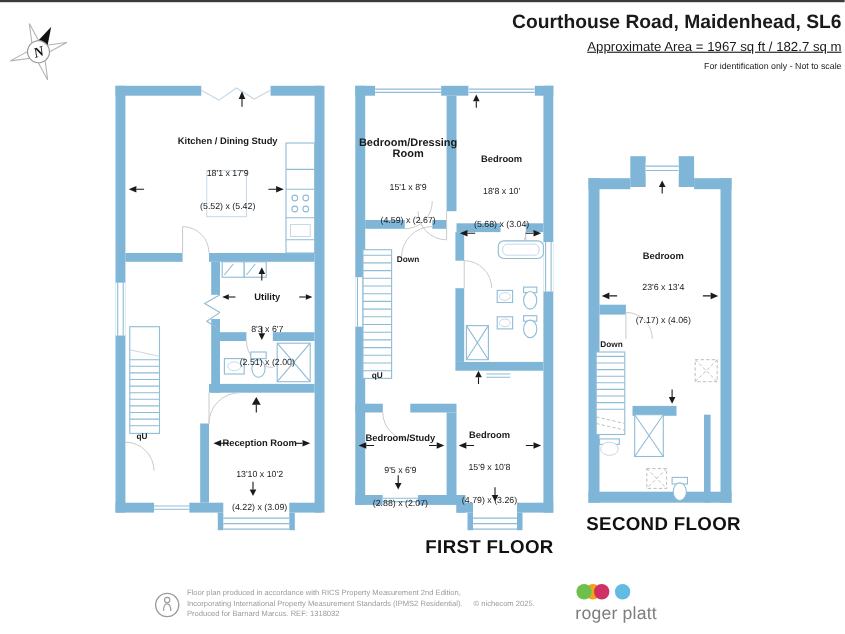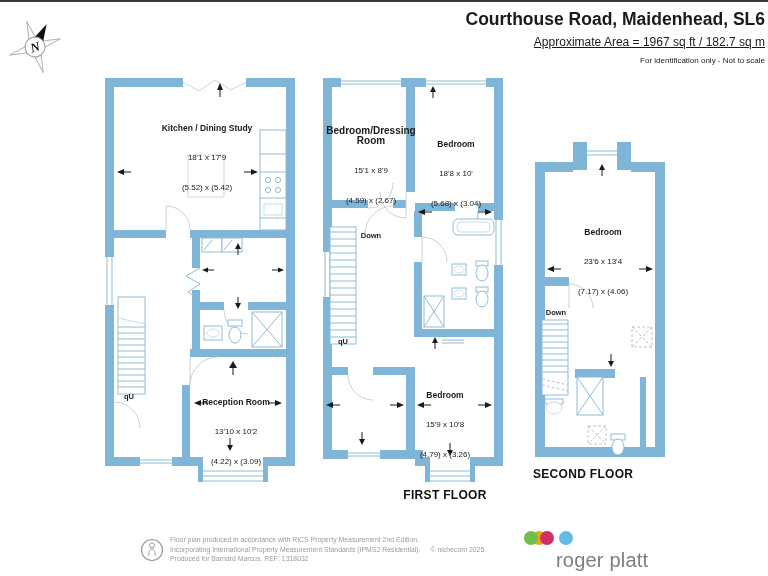--- a/index.html
+++ b/index.html
@@ -18,25 +18,25 @@
   .arc{stroke:#c9c9c9;stroke-width:0.9;fill:none;}
   .zig{stroke:#c5d8e6;stroke-width:1;fill:none;}
   .dash{stroke:#b5b5b5;stroke-width:0.8;fill:none;stroke-dasharray:3,2;}
   .arr{fill:#1a1a1a;}
   .arrl{stroke:#1a1a1a;stroke-width:1;fill:none;}
   .rlabel{position:absolute;text-align:center;color:#1a1a1a;line-height:10px;}
   .rname{font-weight:bold;font-size:8.5px;}
   .rname-sm{font-weight:bold;font-size:10px;}
   .rdim{font-size:8px;margin-top:20px;}
   .slabel{position:absolute;font-size:7.5px;font-weight:bold;color:#1a1a1a;text-align:center;}
-  .flabel{position:absolute;font-size:12px;font-weight:bold;letter-spacing:.3px;color:#111;text-align:center;}
+  .flabel{position:absolute;font-size:17px;font-weight:bold;letter-spacing:.3px;color:#111;text-align:center;}
   .foot-text{position:absolute;left:170px;top:533px;font-size:6.9px;line-height:9.5px;color:#9b9b9b;}
   .foot-text .cr{margin-left:10px;}
   .logo{position:absolute;left:523px;top:527px;}
-  .logo-text{font-size:20px;color:#7d7d7d;letter-spacing:.2px;margin-top:-1px;margin-left:33px;}
+  .logo-text{font-size:16px;color:#7d7d7d;letter-spacing:.2px;margin-top:-1px;}
   .compass-n{font:italic bold 13px "Liberation Serif", serif;fill:#111;}
 </style>
 </head>
 <body>
 
 <div class="canvas">
 
   <div class="hdr hdr-title">Courthouse Road, Maidenhead, SL6</div>
   <div class="hdr hdr-area">Approximate Area = 1967 sq ft / 182.7 sq m</div>
   <div class="hdr hdr-note">For identification only - Not to scale</div>
@@ -286,39 +286,49 @@
       <polygon class="arr" points="86,233 83,227 89,227"></polygon>
         <path class="arrl" d="M86,220V227"></path>
     </g>
   </svg>
 
   <div class="rlabel" style="left:148px;top:121px;width:118px">
     <div class="rname">Kitchen / Dining Study</div>
     <div class="rdim">18'1 x 17'9</div>
     <div class="rdim">(5.52) x (5.42)</div>
   </div>
+  <div class="rlabel" style="left:199px;top:263px;width:88px">
+    <div class="rname">Utility</div>
+    <div class="rdim">8'3 x 6'7</div>
+    <div class="rdim">(2.51) x (2.00)</div>
+  </div>
   <div class="rlabel" style="left:190px;top:395px;width:92px">
     <div class="rname">Reception Room</div>
     <div class="rdim">13'10 x 10'2</div>
     <div class="rdim">(4.22) x (3.09)</div>
   </div>
   <div class="slabel" style="left:117px;top:390px;width:24px">qU</div>
 
   <div class="rlabel" style="left:326px;top:124px;width:90px">
     <div class="rname-sm">Bedroom/Dressing Room</div>
     <div class="rdim">15'1 x 8'9</div>
     <div class="rdim">(4.59) x (2.67)</div>
   </div>
   <div class="rlabel" style="left:417px;top:137px;width:78px">
     <div class="rname">Bedroom</div>
     <div class="rdim">18'8 x 10'</div>
     <div class="rdim">(5.68) x (3.04)</div>
   </div>
   <div class="slabel" style="left:358px;top:229px;width:26px">Down</div>
   <div class="slabel" style="left:331px;top:335px;width:24px">qU</div>
+  <div class="rlabel" style="left:324px;top:391px;width:80px">
+    <div class="rname">Bedroom/Study</div>
+    <div class="rdim">9'5 x 6'9</div>
+    <div class="rdim">(2.88) x (2.07)</div>
+  </div>
   <div class="rlabel" style="left:403px;top:388px;width:84px">
     <div class="rname">Bedroom</div>
     <div class="rdim">15'9 x 10'8</div>
     <div class="rdim">(4.79) x (3.26)</div>
   </div>
 
   <div class="rlabel" style="left:558px;top:225px;width:90px">
     <div class="rname">Bedroom</div>
     <div class="rdim">23'6 x 13'4</div>
     <div class="rdim">(7.17) x (4.06)</div>

